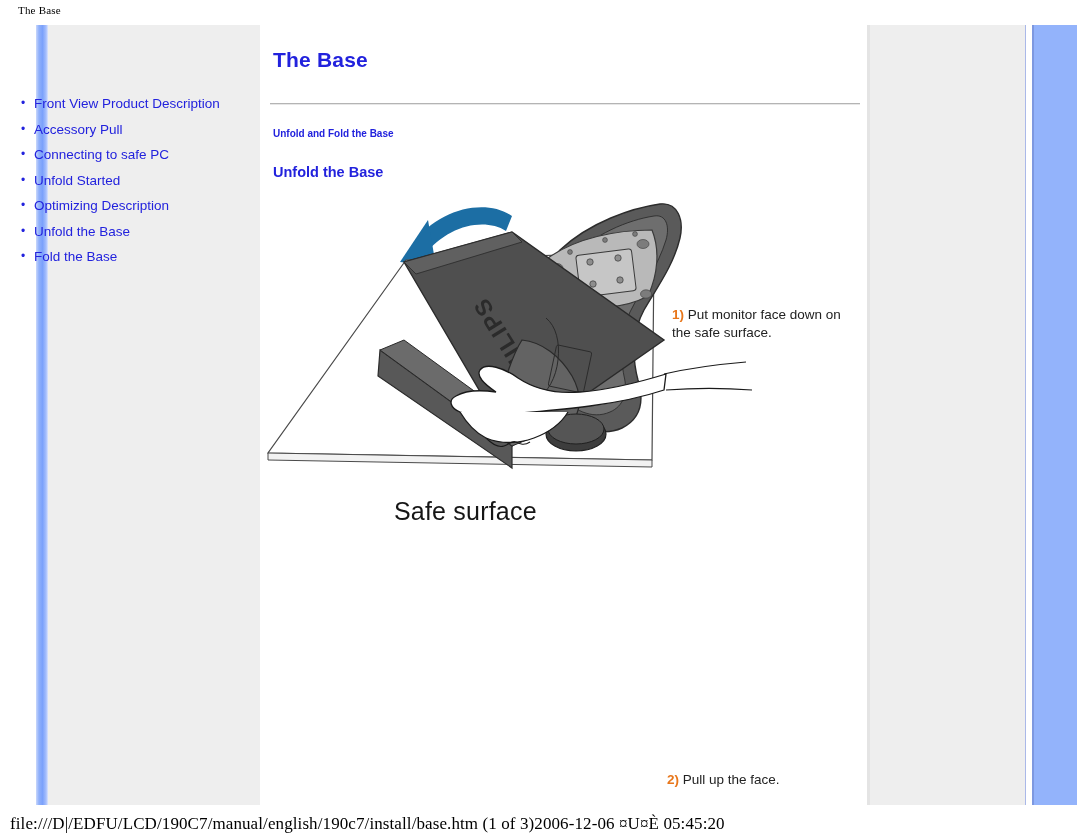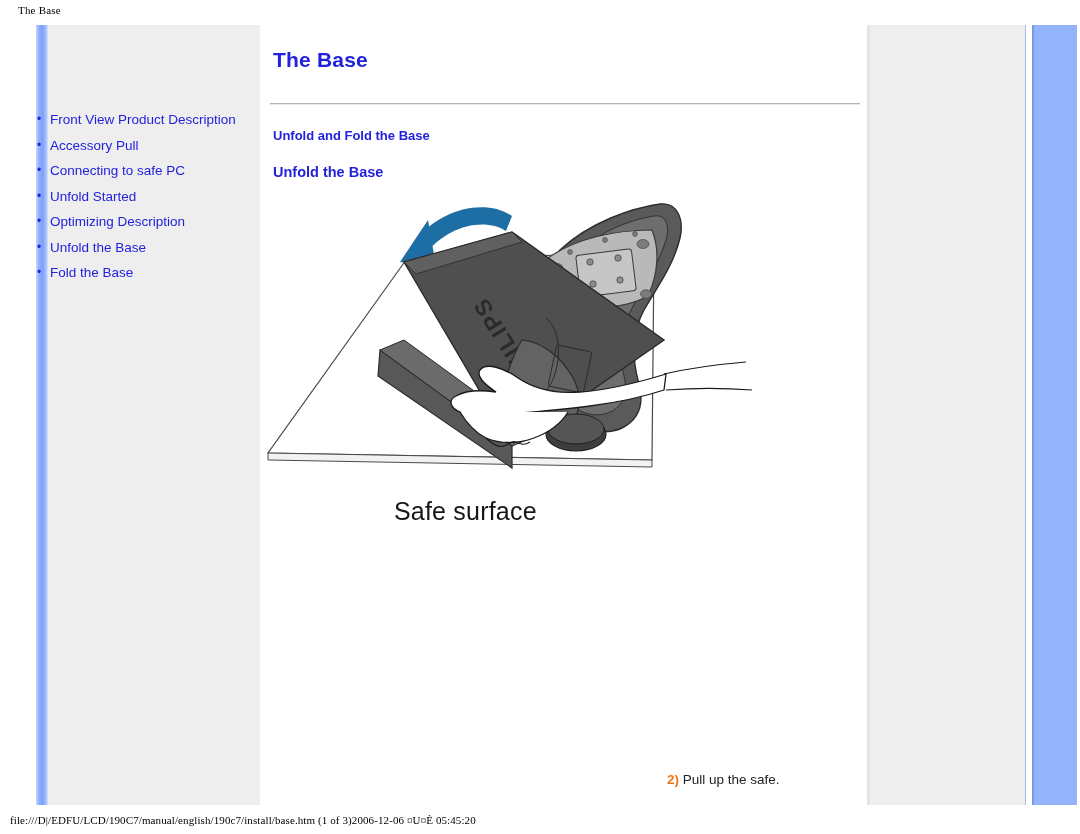--- a/index.html
+++ b/index.html
@@ -24,21 +24,21 @@
     font-family: "Liberation Serif", serif;
     font-size: 11px;
     color: #000000;
     letter-spacing: 0.2px;
   }
   .print-footer {
     position: absolute;
     left: 10px;
     top: 814px;
     font-family: "Liberation Serif", serif;
-    font-size: 11px;
+    font-size: 17px;
     color: #000000;
     white-space: nowrap;
     letter-spacing: 0.1px;
   }
 
   
   .page {
     position: absolute;
     left: 0;
     top: 25px;
@@ -62,21 +62,21 @@
     width: 12px;
     height: 780px;
     background: linear-gradient(to right,#c9d7fb 0%,#8fb0fb 25%,#7ba1fb 55%,#a8c0fc 85%,#dde6fd 100%);
   }
 
   .nav-list {
     position: absolute;
     left: 20px;
     top: 70px;
     width: 200px;
-    margin: 16px;
+    margin: 0;
     padding: 0;
     list-style: none;
   }
   .nav-item {
     position: relative;
     padding-left: 14px;
     margin-bottom: 8px;
     font-size: 13.5px;
     line-height: 17.5px;
     color: #2222dd;
@@ -119,21 +119,21 @@
     top: 78px;
     width: 590px;
     height: 0;
     border-top: 1px solid #b4b4b4;
     border-bottom: 1px solid #e7e7e7;
   }
   .section-title {
     position: absolute;
     left: 13px;
     top: 103px;
-    font-size: 13px;
+    font-size: 10px;
     font-weight: bold;
     color: #2222dd;
   }
   .sub-title {
     position: absolute;
     left: 13px;
     top: 139px;
     font-size: 14.5px;
     font-weight: bold;
     color: #2222dd;
@@ -324,22 +324,25 @@
                    C260,254 264,256 270,252" fill="none" stroke="#1a1a1a" stroke-width="1.1"></path>
           <path d="M404,184 C430,178 462,174 486,172" fill="none" stroke="#1a1a1a" stroke-width="1.2"></path>
           <path d="M406,200 C432,198 466,198 492,200" fill="none" stroke="#1a1a1a" stroke-width="1.2"></path>
         </g>
 
         <text x="134" y="330" fill="#161616" font-family="&quot;Liberation Sans&quot;, sans-serif" font-size="25" letter-spacing="0.2">Safe surface</text>
       </svg>
     </div>
   </div>
 
+  <div class="step step-1">
+    <span class="step-num">1)</span><span> Put monitor face down on the safe surface.</span>
+  </div>
   <div class="step step-2">
-    <span class="step-num">2)</span><span> Pull up the safe.</span>
+    <span class="step-num">2)</span><span> Pull up the face.</span>
   </div>
 
   <div class="right-hairline"></div>
   <div class="right-panel"></div>
   <div class="right-accent"></div>
   <div class="edge-hairline"></div>
 </div>
 
 <div class="print-footer">file:///D|/EDFU/LCD/190C7/manual/english/190c7/install/base.htm (1 of 3)2006-12-06 ¤U¤È 05:45:20</div>
 

